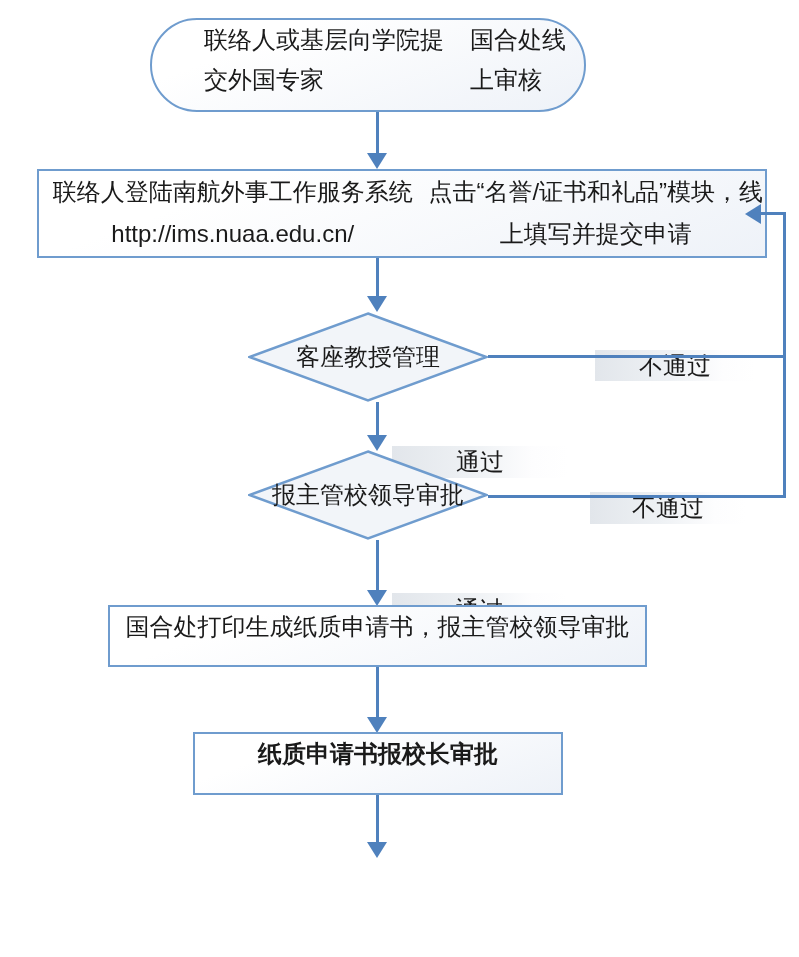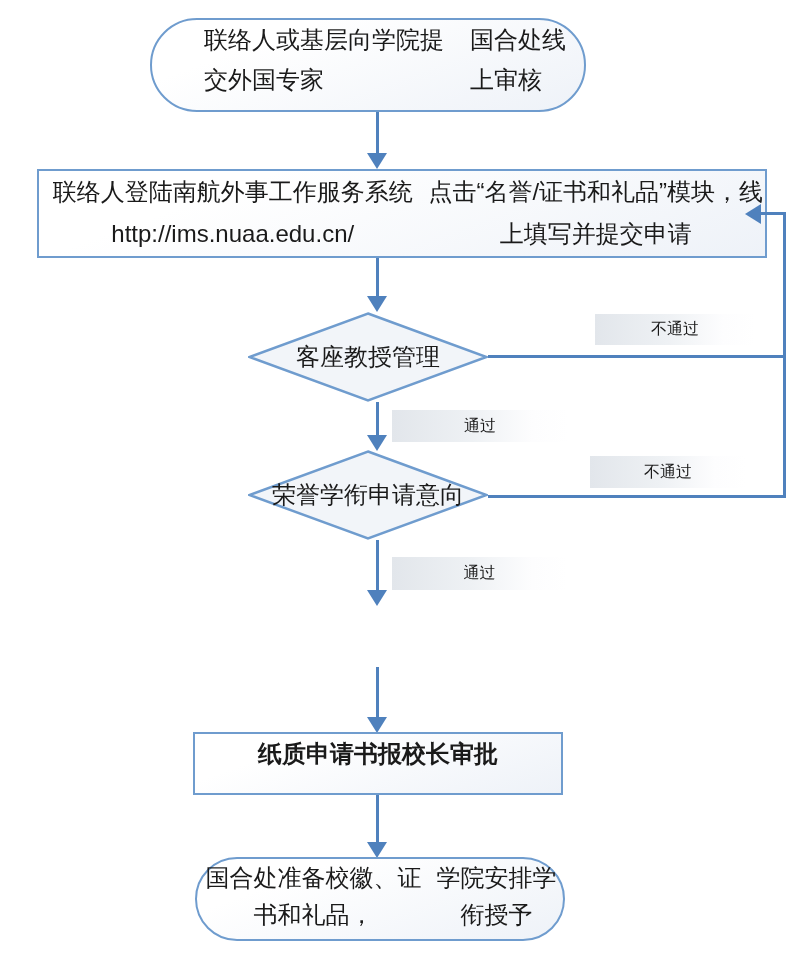--- a/index.html
+++ b/index.html
@@ -30,21 +30,22 @@
     position:absolute; left:0; top:0; width:100%; height:100%;
     display:flex; align-items:center; justify-content:center;
     font-size:24px;
   }
   .d1 { left:248px; top:312px; }
   .d2 { left:248px; top:450px; }
   .edge-label {
     position:absolute; box-sizing:border-box;
     background:linear-gradient(90deg,#e2e6eb 0%,#eef1f4 45%,#fdfdfe 80%,#ffffff 100%);
     display:flex; align-items:center; justify-content:center;
-    font-size:16px;
+    font-size:24px;
+    margin-top:36px;
   }
   .lbl-fail1 { left:595px; top:314px; width:160px; height:31px; }
   .lbl-pass1 { left:392px; top:410px; width:176px; height:32px; }
   .lbl-fail2 { left:590px; top:456px; width:156px; height:32px; }
   .lbl-pass2 { left:392px; top:557px; width:175px; height:33px; }
   .conn { position:absolute; background:#4f81bd; }
   .vline { width:3px; }
   .hline { height:3px; }
   .arrow-down {
     position:absolute; width:0; height:0;
@@ -89,43 +90,42 @@
   <div class="conn hline" style="left:488px; top:355px; width:298px;"></div>
 
   <div class="conn vline" style="left:376px; top:402px; height:34px;"></div>
   <div class="arrow-down" style="left:367px; top:435px;"></div>
   <div class="edge-label lbl-pass1">通过</div>
 
   <div class="diamond-box d2">
     <svg width="240" height="90" viewBox="0 0 240 90">
       <polygon points="120,1.5 238.5,45 120,88.5 1.5,45" fill="#f2f5f9" stroke="#6f9cce" stroke-width="2.5" stroke-linejoin="miter"></polygon>
     </svg>
-    <div class="diamond-label">荣誉学衔申请意向</div>
+    <div class="diamond-label">报主管校领导审批</div>
   </div>
 
   <div class="edge-label lbl-fail2">不通过</div>
   <div class="conn hline" style="left:488px; top:495px; width:298px;"></div>
 
   <div class="conn vline" style="left:783px; top:212px; height:286px;"></div>
   <div class="conn hline" style="left:759px; top:212px; width:27px;"></div>
   <div class="arrow-left" style="left:745px; top:204px;"></div>
 
   <div class="conn vline" style="left:376px; top:540px; height:51px;"></div>
   <div class="arrow-down" style="left:367px; top:590px;"></div>
   <div class="edge-label lbl-pass2">通过</div>
 
+  <div class="node rect-print">
+    <div>国合处打印生成纸质申请书，报主管校领导审批</div>
+  </div>
 
   <div class="conn vline" style="left:376px; top:667px; height:51px;"></div>
   <div class="arrow-down" style="left:367px; top:717px;"></div>
 
   <div class="node rect-president">
     <div>纸质申请书报校长审批</div>
   </div>
 
   <div class="conn vline" style="left:376px; top:795px; height:48px;"></div>
   <div class="arrow-down" style="left:367px; top:842px;"></div>
 
-  <div class="node stadium-end">
-    <div>国合处准备校徽、证书和礼品，</div>
-    <div>学院安排学衔授予</div>
-  </div>
 
 </div>
 
 </body></html>

